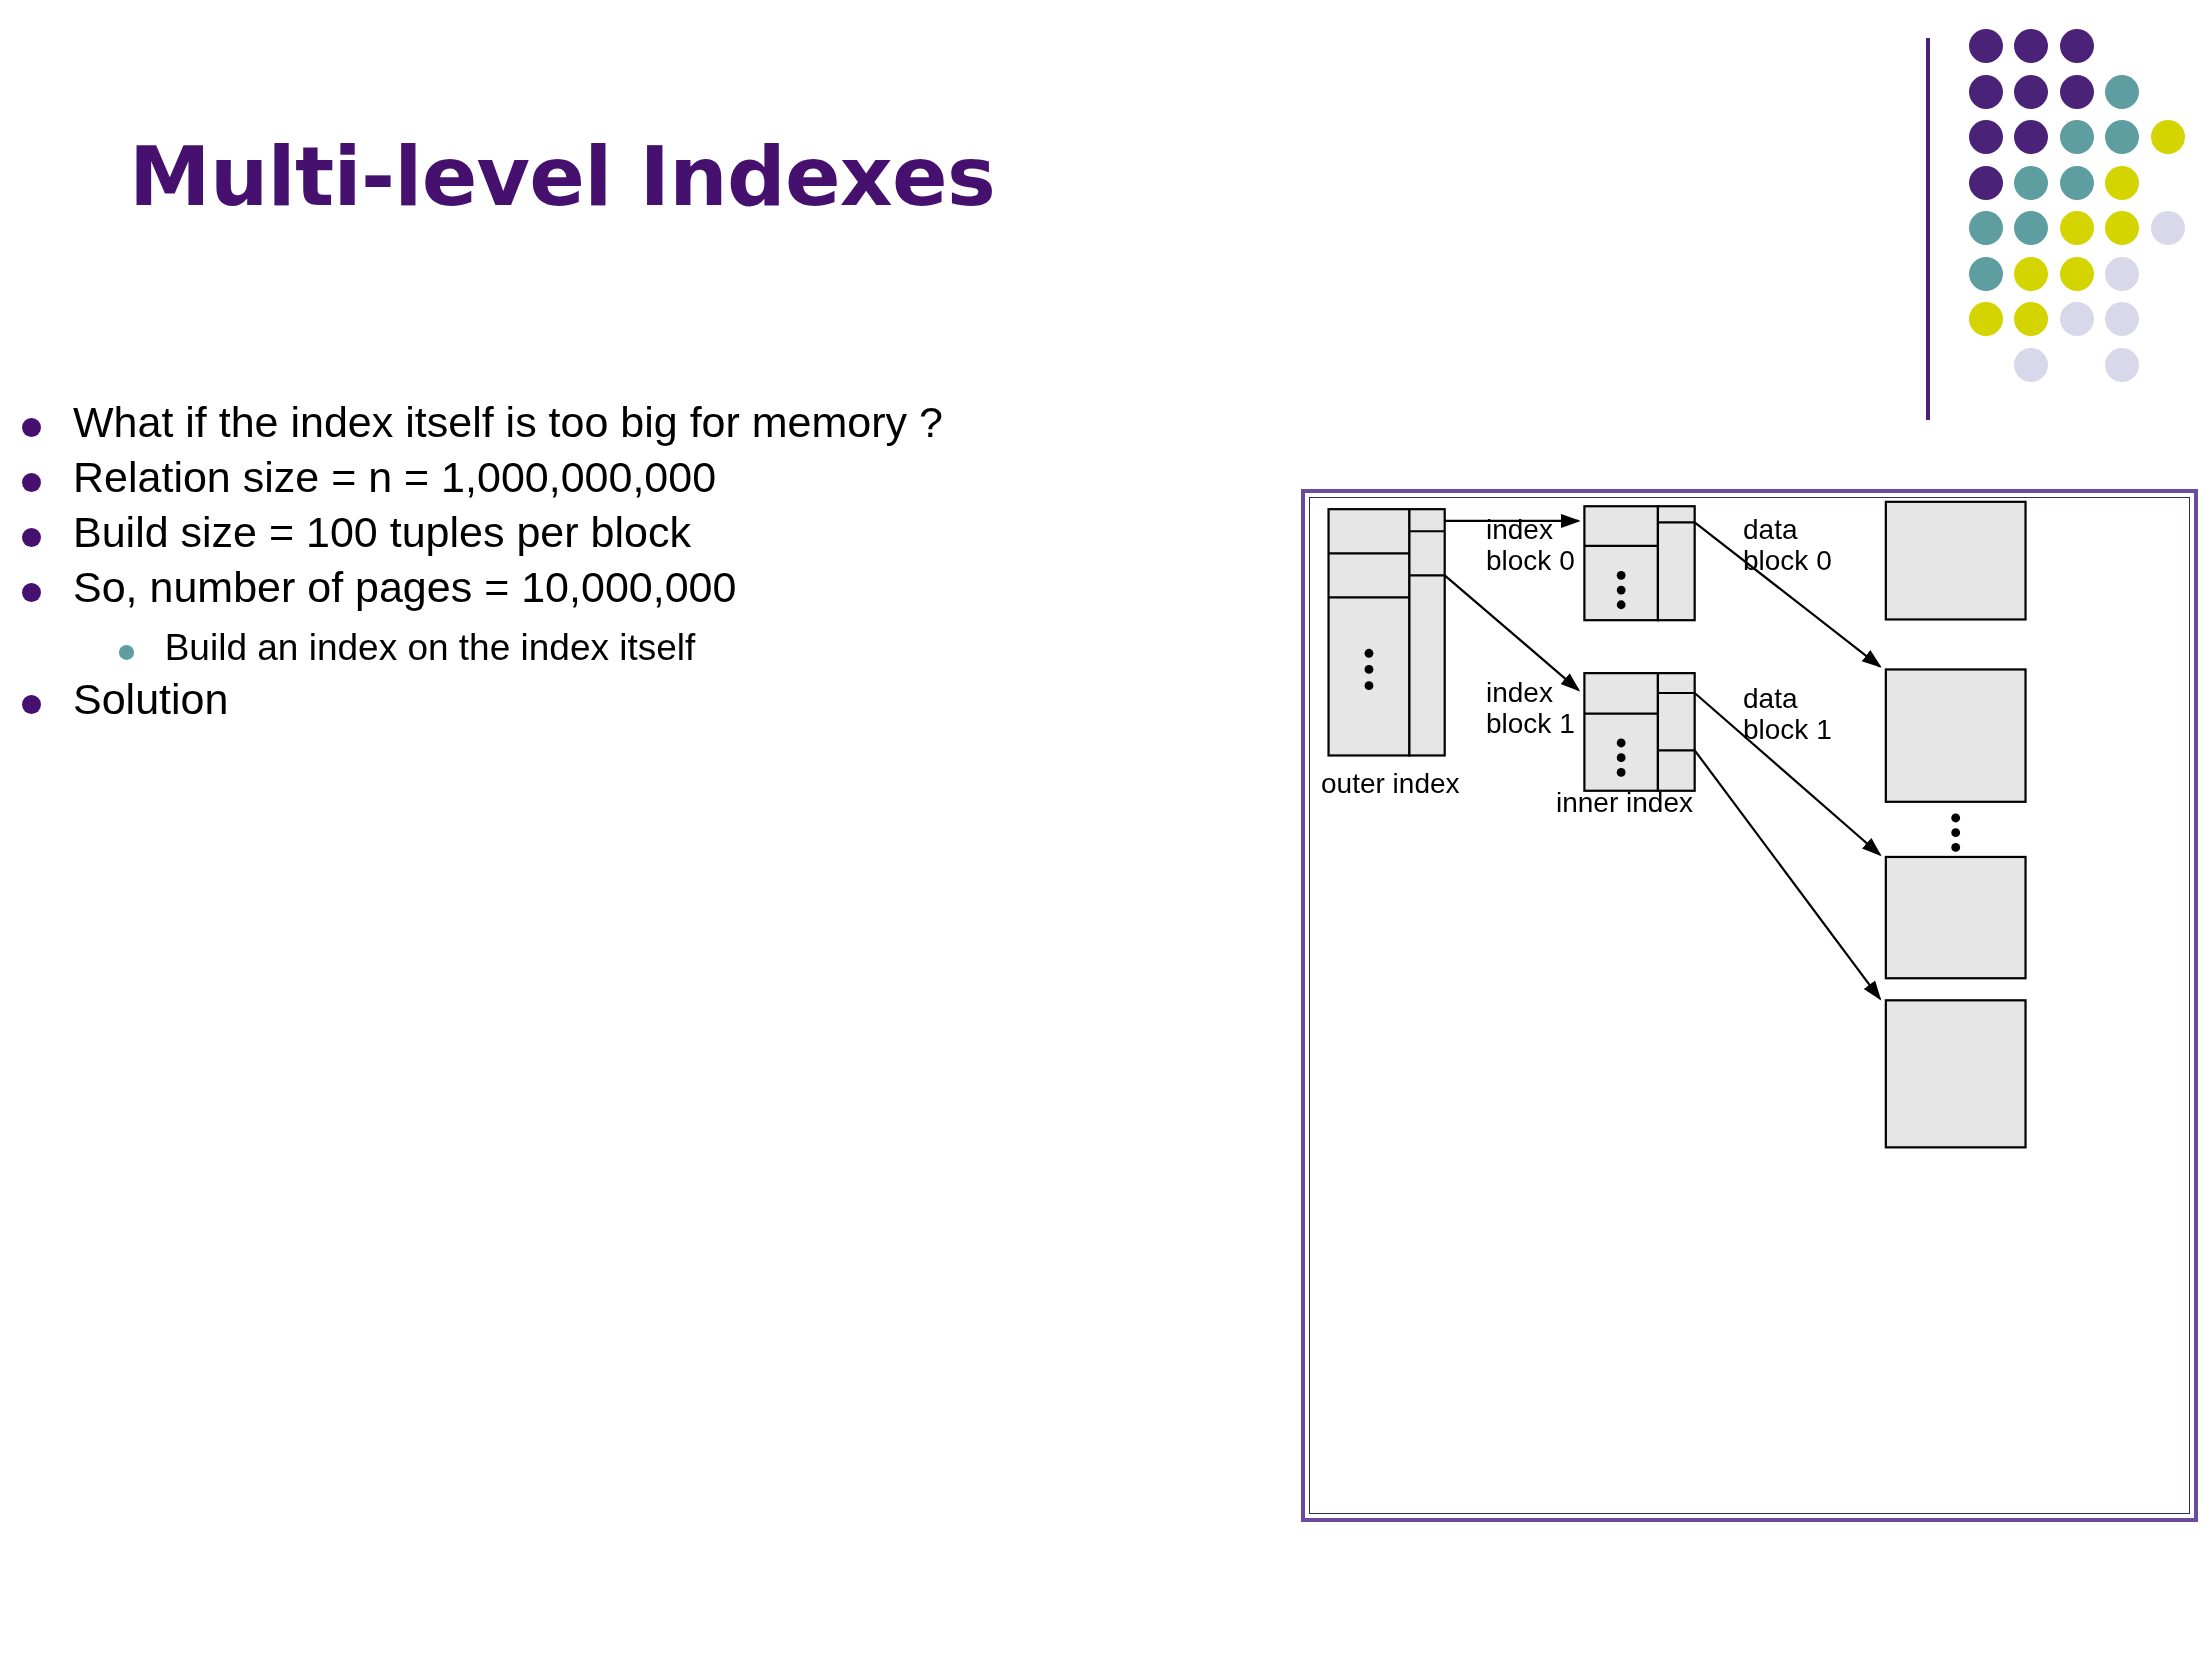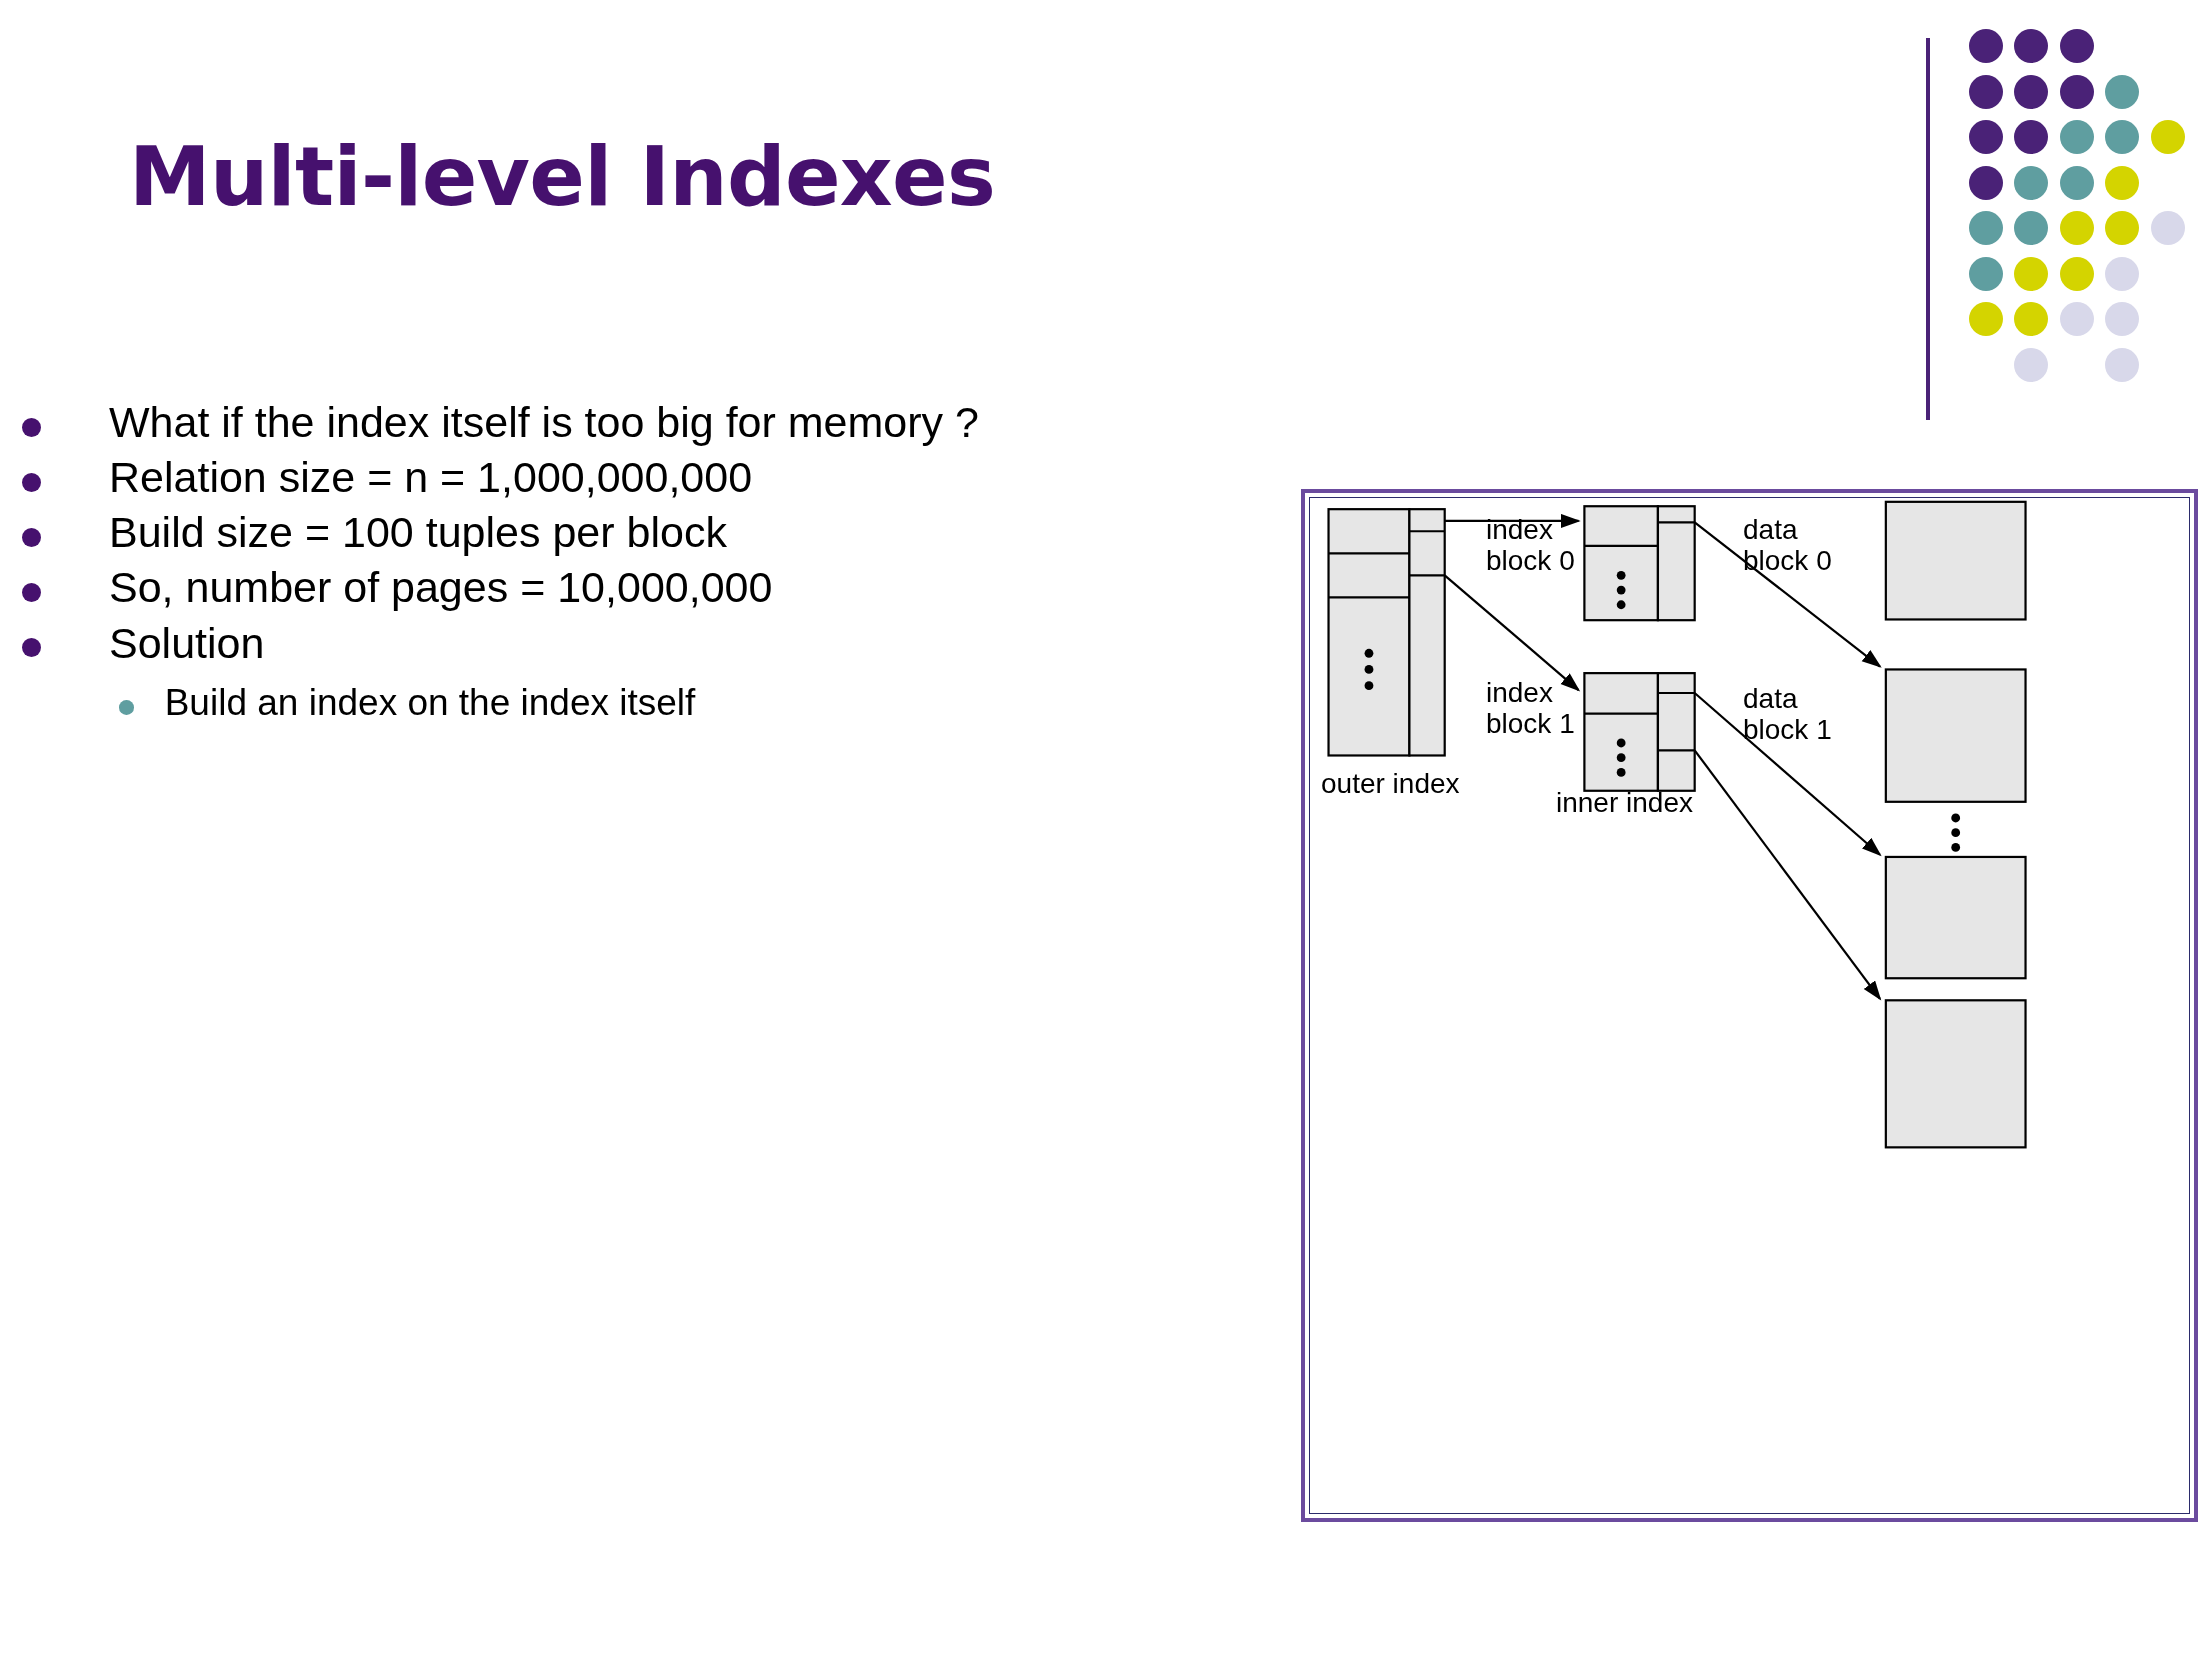--- a/index.html
+++ b/index.html
@@ -59,21 +59,20 @@
     top: 397px;
     width: 1206px;
   }
   .bullet-row {
     display: flex;
     align-items: flex-start;
     margin-bottom: 4.4px;
   }
   .bullet-row.l1 {
     padding-left: 0px;
-    gap: 36px;
   }
   .bullet-row.l2 {
     padding-left: 97px;
     margin-top: 13.2px;
   }
   .bullet-dot {
     flex: 0 0 auto;
     width: 19px;
     height: 19px;
     border-radius: 50%;
@@ -181,27 +180,27 @@
       <span class="bullet-text">Relation size = n = 1,000,000,000</span>
     </div>
     <div class="bullet-row l1">
       <span class="bullet-dot"></span>
       <span class="bullet-text">Build size = 100 tuples per block</span>
     </div>
     <div class="bullet-row l1">
       <span class="bullet-dot"></span>
       <span class="bullet-text">So, number of pages = 10,000,000</span>
     </div>
-    <div class="bullet-row l1">
-      <span class="bullet-dot"></span>
-      <span class="bullet-text">Solution</span>
-    </div>
     <div class="bullet-row l2">
       <span class="bullet-dot small"></span>
       <span class="bullet-text sub">Build an index on the index itself</span>
+    </div>
+    <div class="bullet-row l1">
+      <span class="bullet-dot"></span>
+      <span class="bullet-text">Solution</span>
     </div>
   </div>
 
 <div id="figure">
   <div id="figure-inner"></div>
 
   <svg width="897" height="1033" viewBox="0 0 1220 1405">
     <defs>
       <marker id="arrow" markerWidth="10" markerHeight="10" refX="8" refY="3.2" orient="auto">
         <path d="M0,0 L9,3.2 L0,6.4 z" fill="#000"></path>

